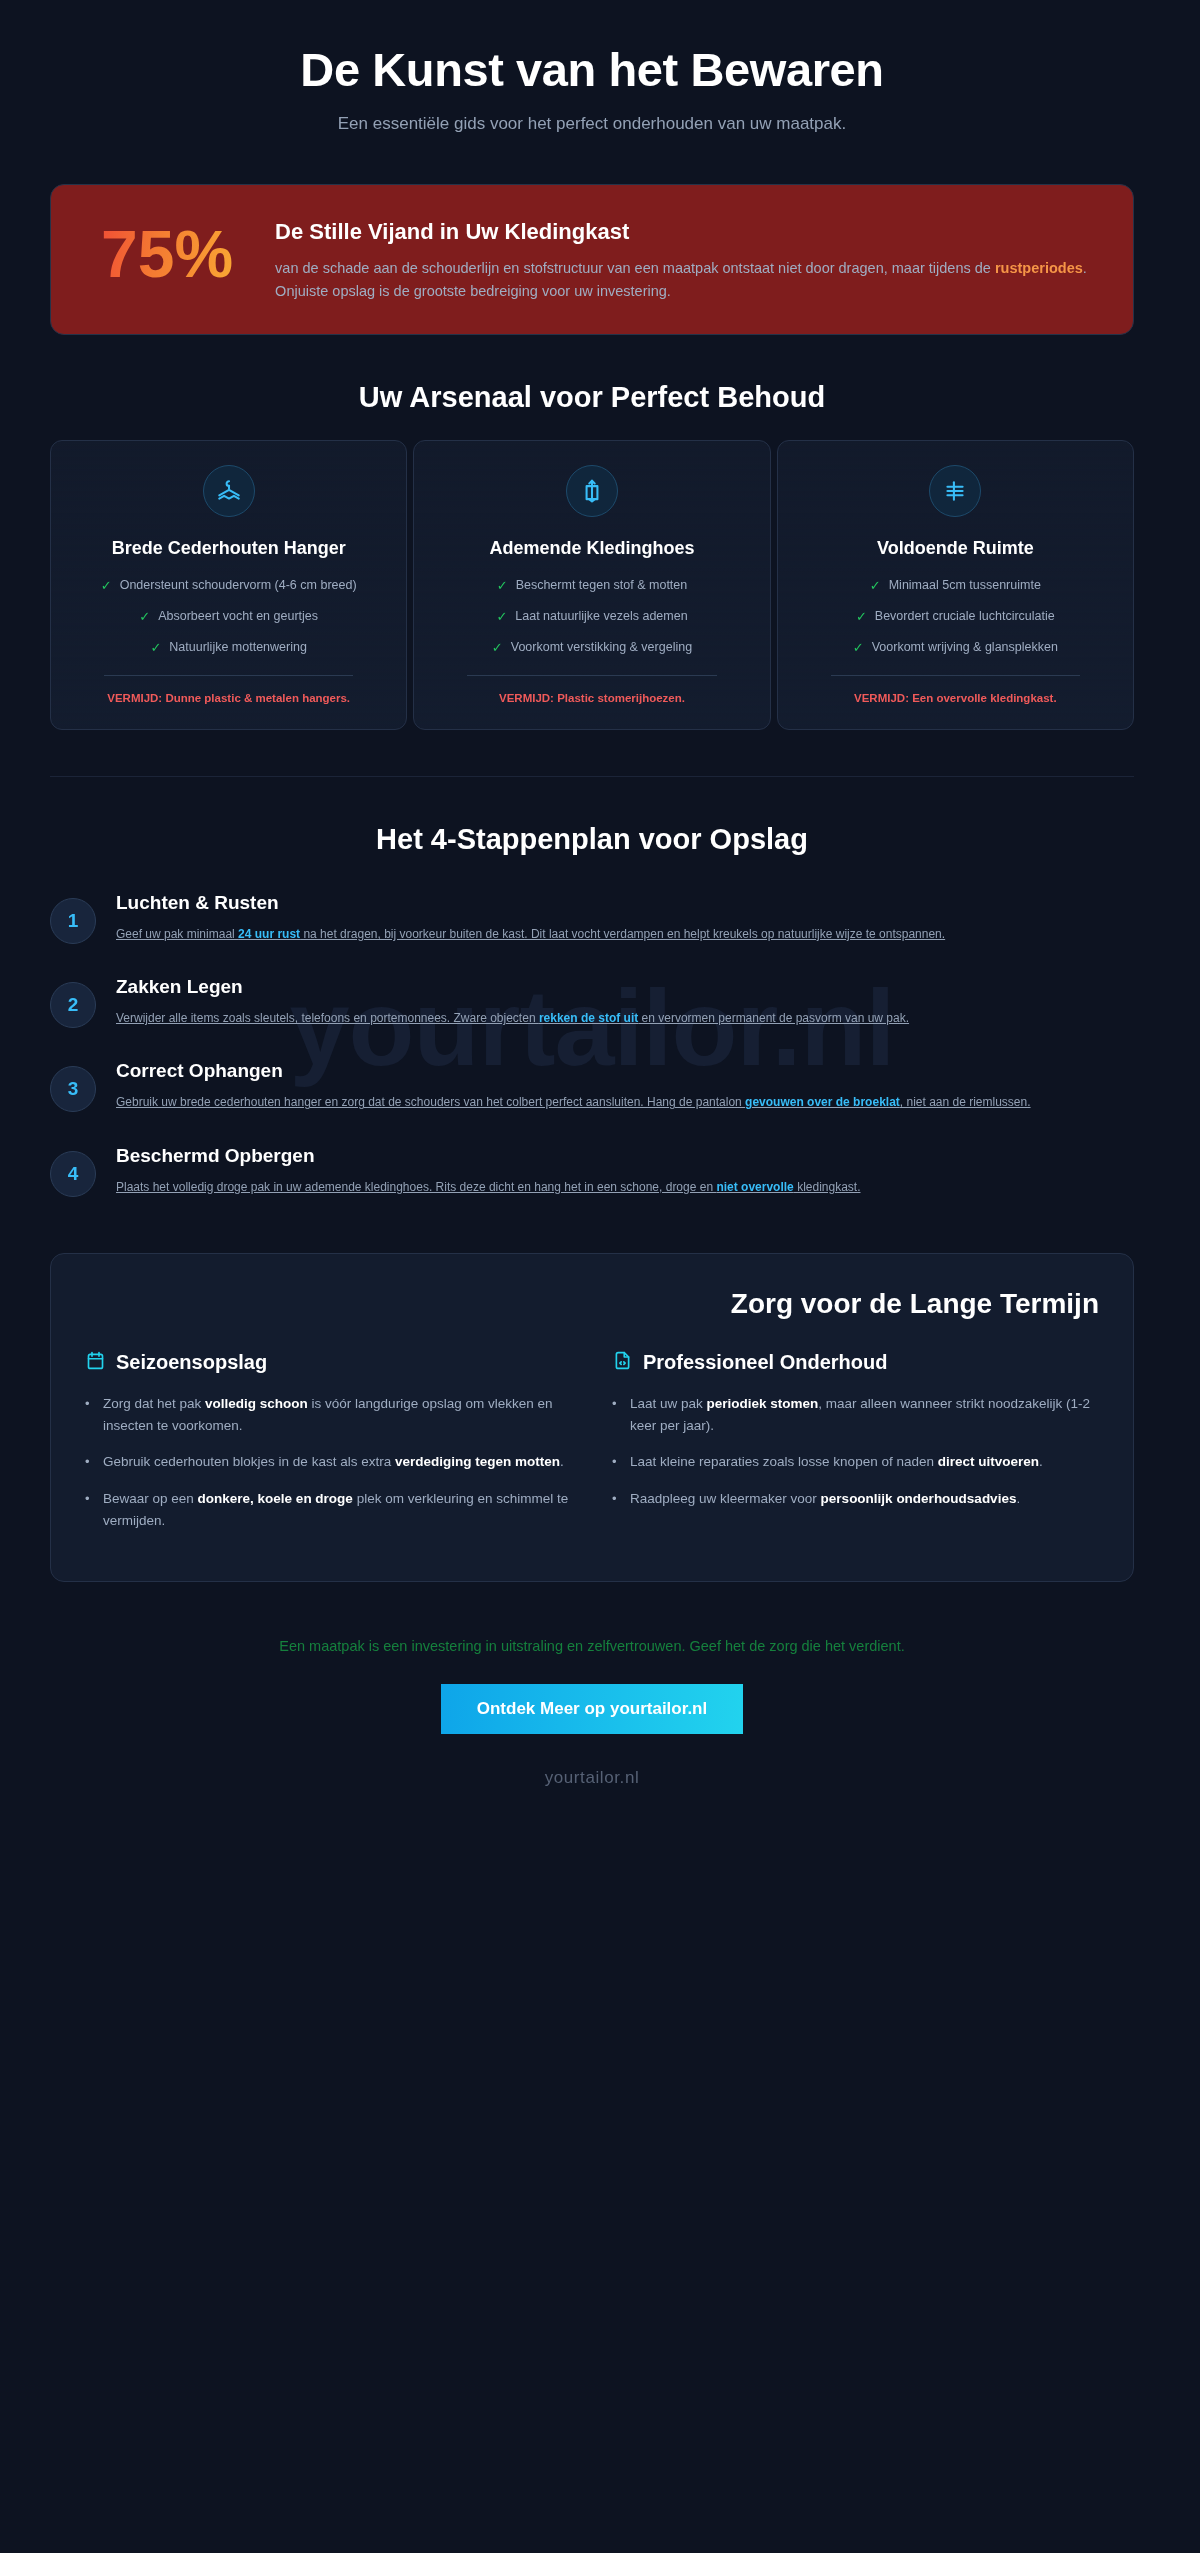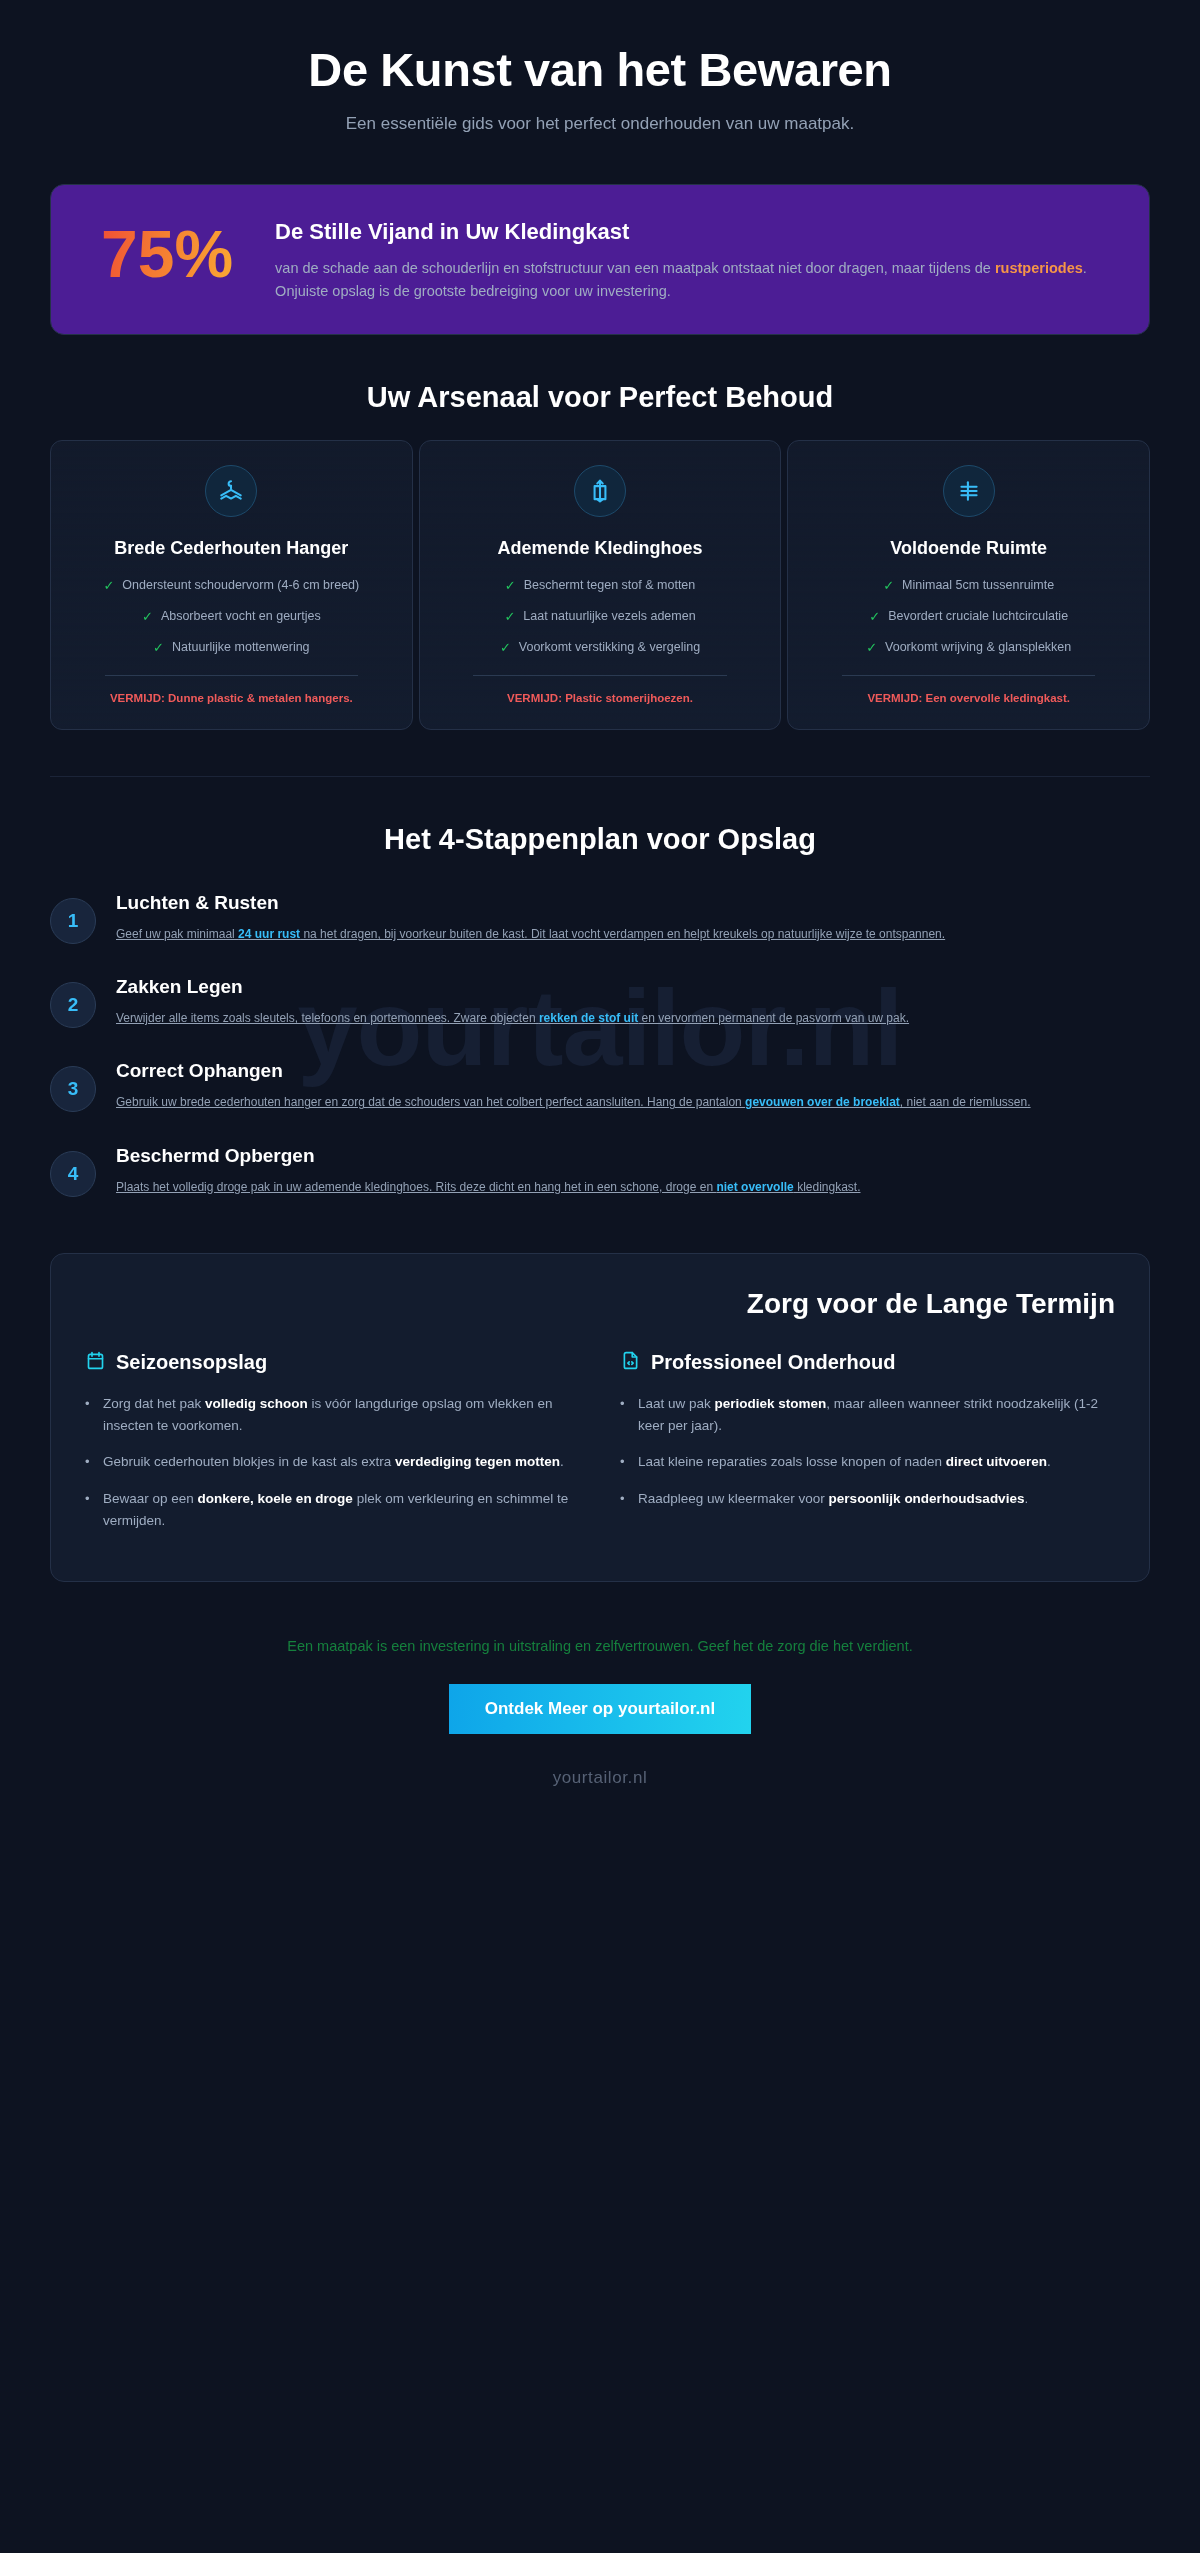--- a/index.html
+++ b/index.html
@@ -9,21 +9,21 @@
     background: #0d1321;
     font-family: "Liberation Sans", sans-serif;
     color: #e6ecf5;
     overflow-x: hidden;
   }
 
   .page {
     width: 1200px;
     min-height: 2553px;
     background: #0d1321;
-    padding: 0 0 40px 0;
+    padding: 0 16px 40px 0;
     position: relative;
   }
 
   
   .hero { padding: 44px 60px 12px; text-align: center; }
   .hero h1 {
     font-size: 47px;
     font-weight: 700;
     color: #ffffff;
     letter-spacing: -0.4px;
@@ -34,21 +34,21 @@
     font-size: 17px;
     color: #93a1b5;
     font-weight: 400;
   }
 
   
   .stat-wrap { padding: 38px 50px 0; }
   .stat-box {
     border: 1px solid #253248;
     border-radius: 14px;
-    background: #4c1d95;
+    background: #7f1d1d;
     padding: 30px 32px;
     display: flex;
     align-items: flex-start;
     gap: 28px;
   }
   .stat-number {
     font-size: 66px;
     font-weight: 800;
     line-height: 1;
     background: linear-gradient(100deg, #ef4136 0%, #f47b32 45%, #fbb034 100%);

